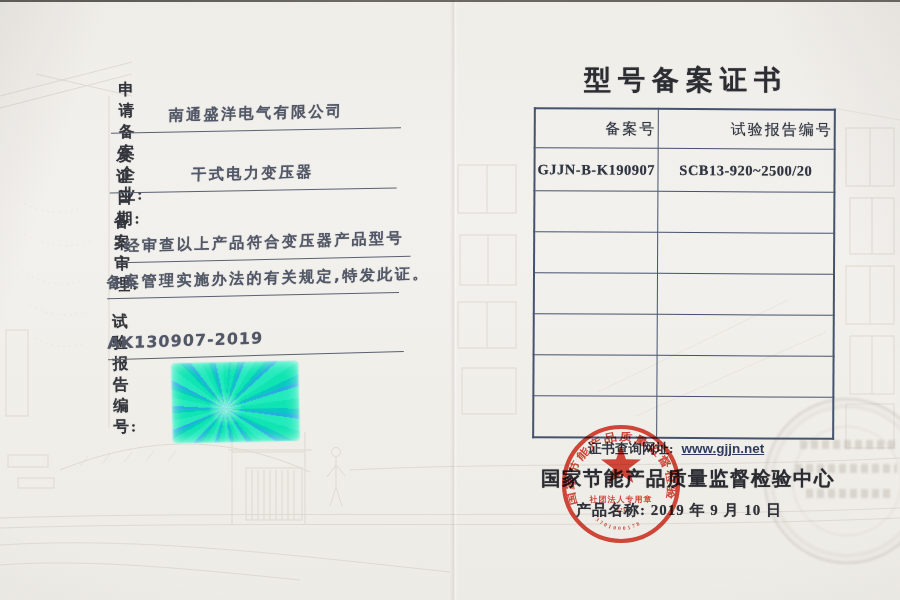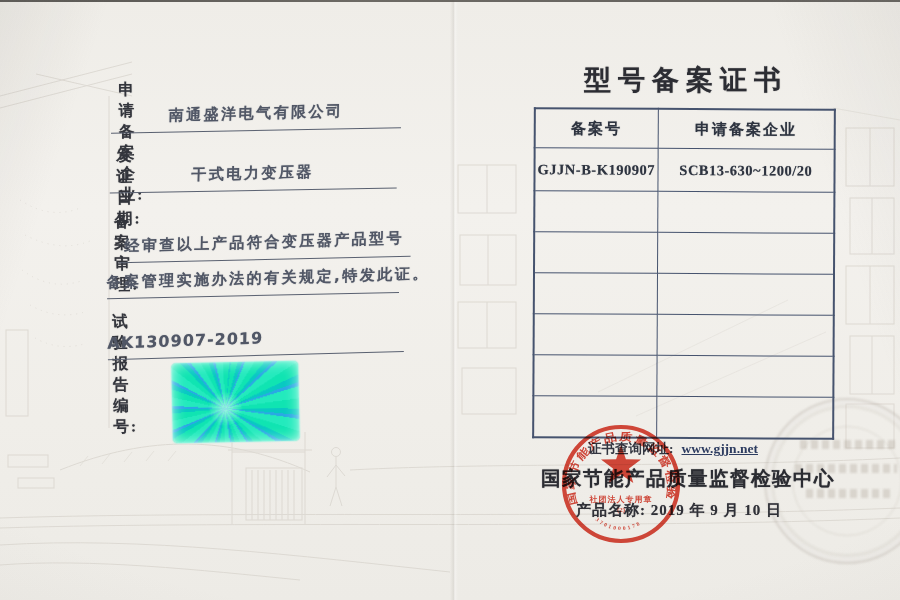--- a/index.html
+++ b/index.html
@@ -36,26 +36,26 @@
   .fill-report{left:106px;top:329px;width:296px;text-align:left;transform:rotate(-0.9deg);}
   .fill-report .hand{font-size:16px;letter-spacing:1px;}
 
   
   .right-block{position:absolute;left:0;top:0;color:#2e3037;}
   .cert-title{position:absolute;left:536px;top:62px;width:300px;text-align:center;
     font-size:27px;font-weight:bold;letter-spacing:7px;color:#2c2d33;text-shadow:0 0 1px rgba(44,45,51,.6);}
   table.reg{position:absolute;left:533px;top:108px;width:302px;border-collapse:collapse;transform:rotate(0.3deg);}
   table.reg, table.reg td, table.reg th{border:1.5px solid #46536e;}
   table.reg{border-width:2px;}
-  table.reg th{height:36px;font-size:15px;font-weight:bold;letter-spacing:2px;color:#2e3440;text-shadow:0 0 1px rgba(46,52,64,.5);}
+  table.reg th{height:36px;font-size:15px;font-weight:normal;letter-spacing:2px;color:#2e3440;text-shadow:0 0 1px rgba(46,52,64,.5);text-align:right;}
   table.reg td{height:38px;text-align:center;font-size:14.5px;font-weight:bold;color:#2e3440;letter-spacing:.5px;text-shadow:0 0 .8px rgba(46,52,64,.5);}
   table.reg td.first{height:40px;}
   table.reg col.c1{width:123px;}
   .query-line{position:absolute;left:588px;top:440px;font-size:13.5px;font-weight:bold;color:#333641;white-space:nowrap;}
-  .query-line .url{margin-left:8px;color:#2d3c60;text-decoration:underline;font-family:Liberation Serif, serif;}
+  .query-line .url{margin-left:8px;color:#2d3c60;text-decoration:underline;font-family:Liberation Sans, sans-serif;}
   .issuer-line{position:absolute;left:538px;top:465px;width:300px;text-align:center;font-size:19.5px;font-weight:bold;
     letter-spacing:1.5px;color:#2b2c32;text-shadow:0 0 1px rgba(43,44,50,.65);white-space:nowrap;}
   .date-line{position:absolute;left:576px;top:501px;font-size:15px;font-weight:bold;color:#303138;letter-spacing:1px;white-space:nowrap;text-shadow:0 0 .8px rgba(48,49,56,.5);}
 
   
   .holo{position:absolute;left:172px;top:362px;width:127px;height:80px;border-radius:5px;z-index:4;
     background:
       radial-gradient(circle at 42% 58%, rgba(255,255,255,.5) 0 3%, rgba(255,255,255,0) 20%),
       repeating-conic-gradient(from 8deg at 42% 58%, #18e2b2 0deg 8deg, #0fc7c0 8deg 13deg, #2fa8e0 13deg 16deg, #2ae8bd 16deg 25deg),
       #14d8ae;
@@ -154,27 +154,27 @@
       <div class="cert-title">型号备案证书</div>
 
       <table class="reg">
         <colgroup>
             <col class="c1">
             <col>
           </colgroup>
         <thead>
           <tr>
             <th>备案号</th>
-            <th>申请备案企业</th>
+            <th>试验报告编号</th>
           </tr>
         </thead>
         <tbody>
           <tr>
             <td class="first">GJJN-B-K190907</td>
-            <td class="first">SCB13-630~1200/20</td>
+            <td class="first">SCB13-920~2500/20</td>
           </tr>
           <tr>
               <td></td>
               <td></td>
             </tr>
           <tr>
               <td></td>
               <td></td>
             </tr>
           <tr>

